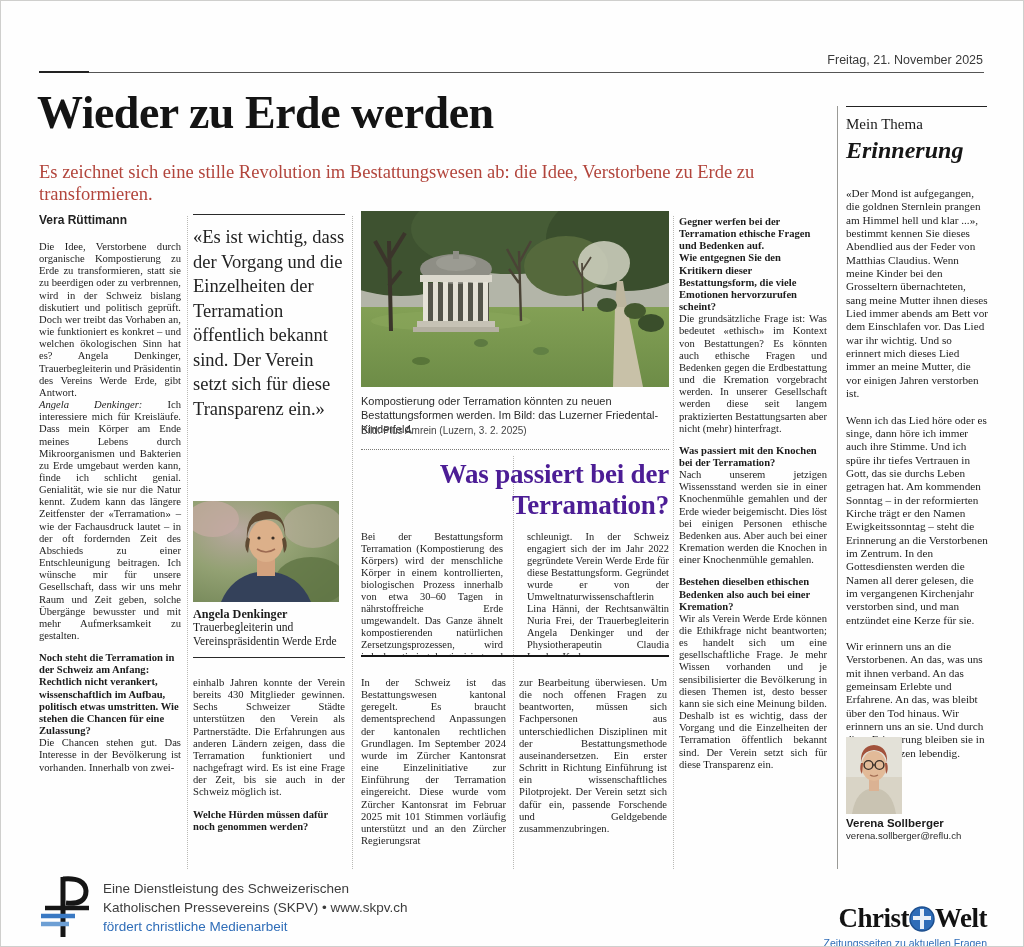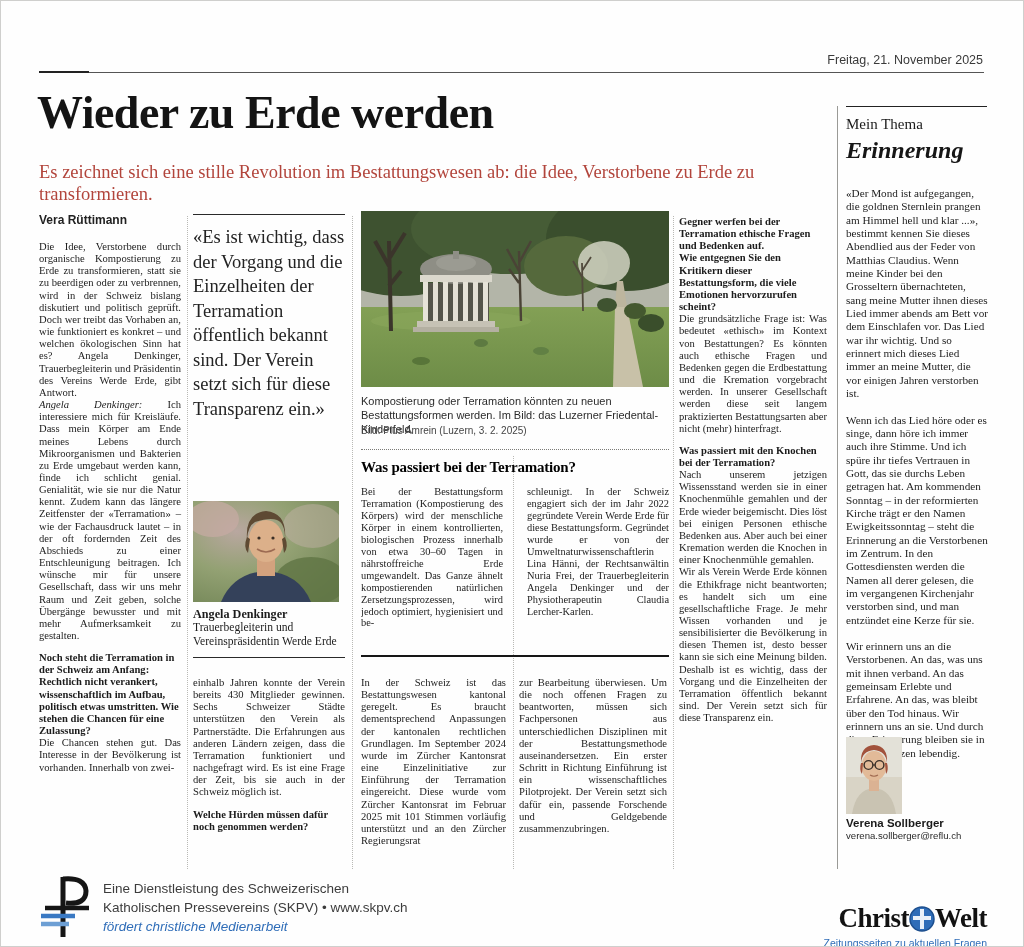--- a/index.html
+++ b/index.html
@@ -35,37 +35,37 @@
   .portrait-cap .nm{font-weight:700;font-size:12.2px;}
   
   .photo{position:absolute;left:360px;top:210px;width:308px;height:176px;overflow:hidden;}
   .photo-cap{position:absolute;left:360px;top:393px;width:308px;
     font:11px/14px "Liberation Sans",sans-serif;color:#2b2b2b;}
   .photo-credit{position:absolute;left:360px;top:424px;width:308px;
     font:10px "Liberation Sans",sans-serif;color:#444;}
   
   .infobox{position:absolute;left:360px;top:448px;width:308px;height:208px;
     border-top:1px dotted #7a7a76;border-bottom:2px solid #161616;box-sizing:border-box;overflow:hidden;}
-  .infobox-title{font-size:15px;font-weight:600;letter-spacing:-0.2px;margin:9px 0 10px 0;color:#000000;}
+  .infobox-title{font-size:27px;font-weight:600;letter-spacing:-0.2px;margin:9px 0 10px 0;color:#4c1d95;text-align:right;}
   .infobox-cols{display:flex;gap:24px;}
   .infobox-cols div{width:147px;font-size:10.4px;line-height:11.95px;text-align:justify;}
   
   .sb-rule{position:absolute;left:845px;top:105px;width:141px;border-top:1.5px solid #222;}
   .sb-kicker{position:absolute;left:845px;top:115px;font-size:15px;color:#1a1a1a;}
   .sb-title{position:absolute;left:845px;top:136px;font-size:24px;font-style:italic;font-weight:600;color:#161616;}
   .sb-body{position:absolute;left:845px;top:186px;width:150px;font-size:11.2px;line-height:13.35px;text-align:left;}
   .sb-body p{margin:0 8px 13px 0;}
   .sb-photo{position:absolute;left:845px;top:736px;width:56px;height:77px;overflow:hidden;}
   .sb-author{position:absolute;left:845px;top:816px;width:150px;font-family:"Liberation Sans",sans-serif;}
   .sb-author .nm{font-weight:700;font-size:11.5px;color:#1a1a1a;}
   .sb-author .rl{font-size:9.6px;line-height:13px;color:#2a2a2a;}
   
   .skpv-logo{position:absolute;left:38px;top:874px;width:54px;height:64px;}
   .footer-text{position:absolute;left:102px;top:878px;font:13.5px/19px "Liberation Sans",sans-serif;color:#3c3c3c;}
-  .footer-text .blue{font-style:italic;}
+  .footer-text .blue{}
   .cw{position:absolute;left:810px;top:874px;width:176px;text-align:right;margin-top:28px;}
   .cw-row{display:flex;align-items:center;justify-content:flex-end;gap:1px;
     font-size:27px;font-weight:700;color:#121212;letter-spacing:-0.5px;}
   .cw-tag{margin-top:3px;font:10.5px "Liberation Sans",sans-serif;}
 </style>
 </head>
 <body>
 
 <div class="page">
 
@@ -188,20 +188,21 @@
   <div class="col" style="left:518px;top:676px;width:148px;">
     <p>zur Bearbeitung überwiesen. Um die noch offenen Fragen zu beantworten, müssen sich Fachpersonen aus unterschiedlichen Disziplinen mit der Bestattungsmethode auseinandersetzen. Ein erster Schritt in Richtung Einführung ist ein wissenschaftliches Pilotprojekt. Der Verein setzt sich dafür ein, passende Forschende und Geldgebende zusammenzubringen.</p>
   </div>
 
   <div class="col" style="left:678px;top:215px;width:148px;">
     <p class="q first pre-line">Gegner werfen bei der Terramation ethische Fragen und Bedenken auf.
 Wie entgegnen Sie den Kritikern dieser Bestattungsform, die viele Emotionen hervorzurufen scheint?</p>
     <p>Die grundsätzliche Frage ist: Was bedeutet «ethisch» im Kontext von Bestattungen? Es könnten auch ethische Fragen und Bedenken gegen die Erdbestattung und die Kremation vorgebracht werden. In unserer Gesellschaft werden diese seit langem praktizierten Bestattungsarten aber nicht (mehr) hinterfragt.</p>
     <p class="q">Was passiert mit den Knochen bei der Terramation?</p>
     <p>Nach unserem jetzigen Wissensstand werden sie in einer Knochenmühle gemahlen und der Erde wieder beigemischt. Dies löst bei einigen Personen ethische Bedenken aus. Aber auch bei einer Kremation werden die Knochen in einer Knochenmühle gemahlen.</p>
+    <p class="q">Bestehen dieselben ethischen Bedenken also auch bei einer Kremation?</p>
     <p>Wir als Verein Werde Erde können die Ethikfrage nicht beantworten; es handelt sich um eine gesellschaftliche Frage. Je mehr Wissen vorhanden und je sensibilisierter die Bevölkerung in diesen Themen ist, desto besser kann sie sich eine Meinung bilden. Deshalb ist es wichtig, dass der Vorgang und die Einzelheiten der Terramation öffentlich bekannt sind. Der Verein setzt sich für diese Transparenz ein.</p>
   </div>
 
   <div class="sb-rule"></div>
   <div class="sb-kicker">Mein Thema</div>
   <div class="sb-title">Erinnerung</div>
   <div class="sb-body">
     <p>«Der Mond ist aufgegangen, die goldnen Sternlein prangen am Himmel hell und klar ...», bestimmt kennen Sie dieses Abendlied aus der Feder von Matthias Claudius. Wenn meine Kinder bei den Grosseltern übernachteten, sang meine Mutter ihnen dieses Lied immer abends am Bett vor dem Einschlafen vor. Das Lied war ihr wichtig. Und so erinnert mich dieses Lied immer an meine Mutter, die vor einigen Jahren verstorben ist.</p>
     <p>Wenn ich das Lied höre oder es singe, dann höre ich immer auch ihre Stimme. Und ich spüre ihr tiefes Vertrauen in Gott, das sie durchs Leben getragen hat. Am kommenden Sonntag – in der reformierten Kirche trägt er den Namen Ewigkeitssonntag – steht die Erinnerung an die Verstorbenen im Zentrum. In den Gottesdiensten werden die Namen all derer gelesen, die im vergangenen Kirchenjahr verstorben sind, und man entzündet eine Kerze für sie.</p>
     <p>Wir erinnern uns an die Verstorbenen. An das, was uns mit ihnen verband. An das gemeinsam Erlebte und Erfahrene. An das, was bleibt über den Tod hinaus. Wir erinnern uns an sie. Und durch diese Erinnerung bleiben sie in unseren Herzen lebendig.</p>

